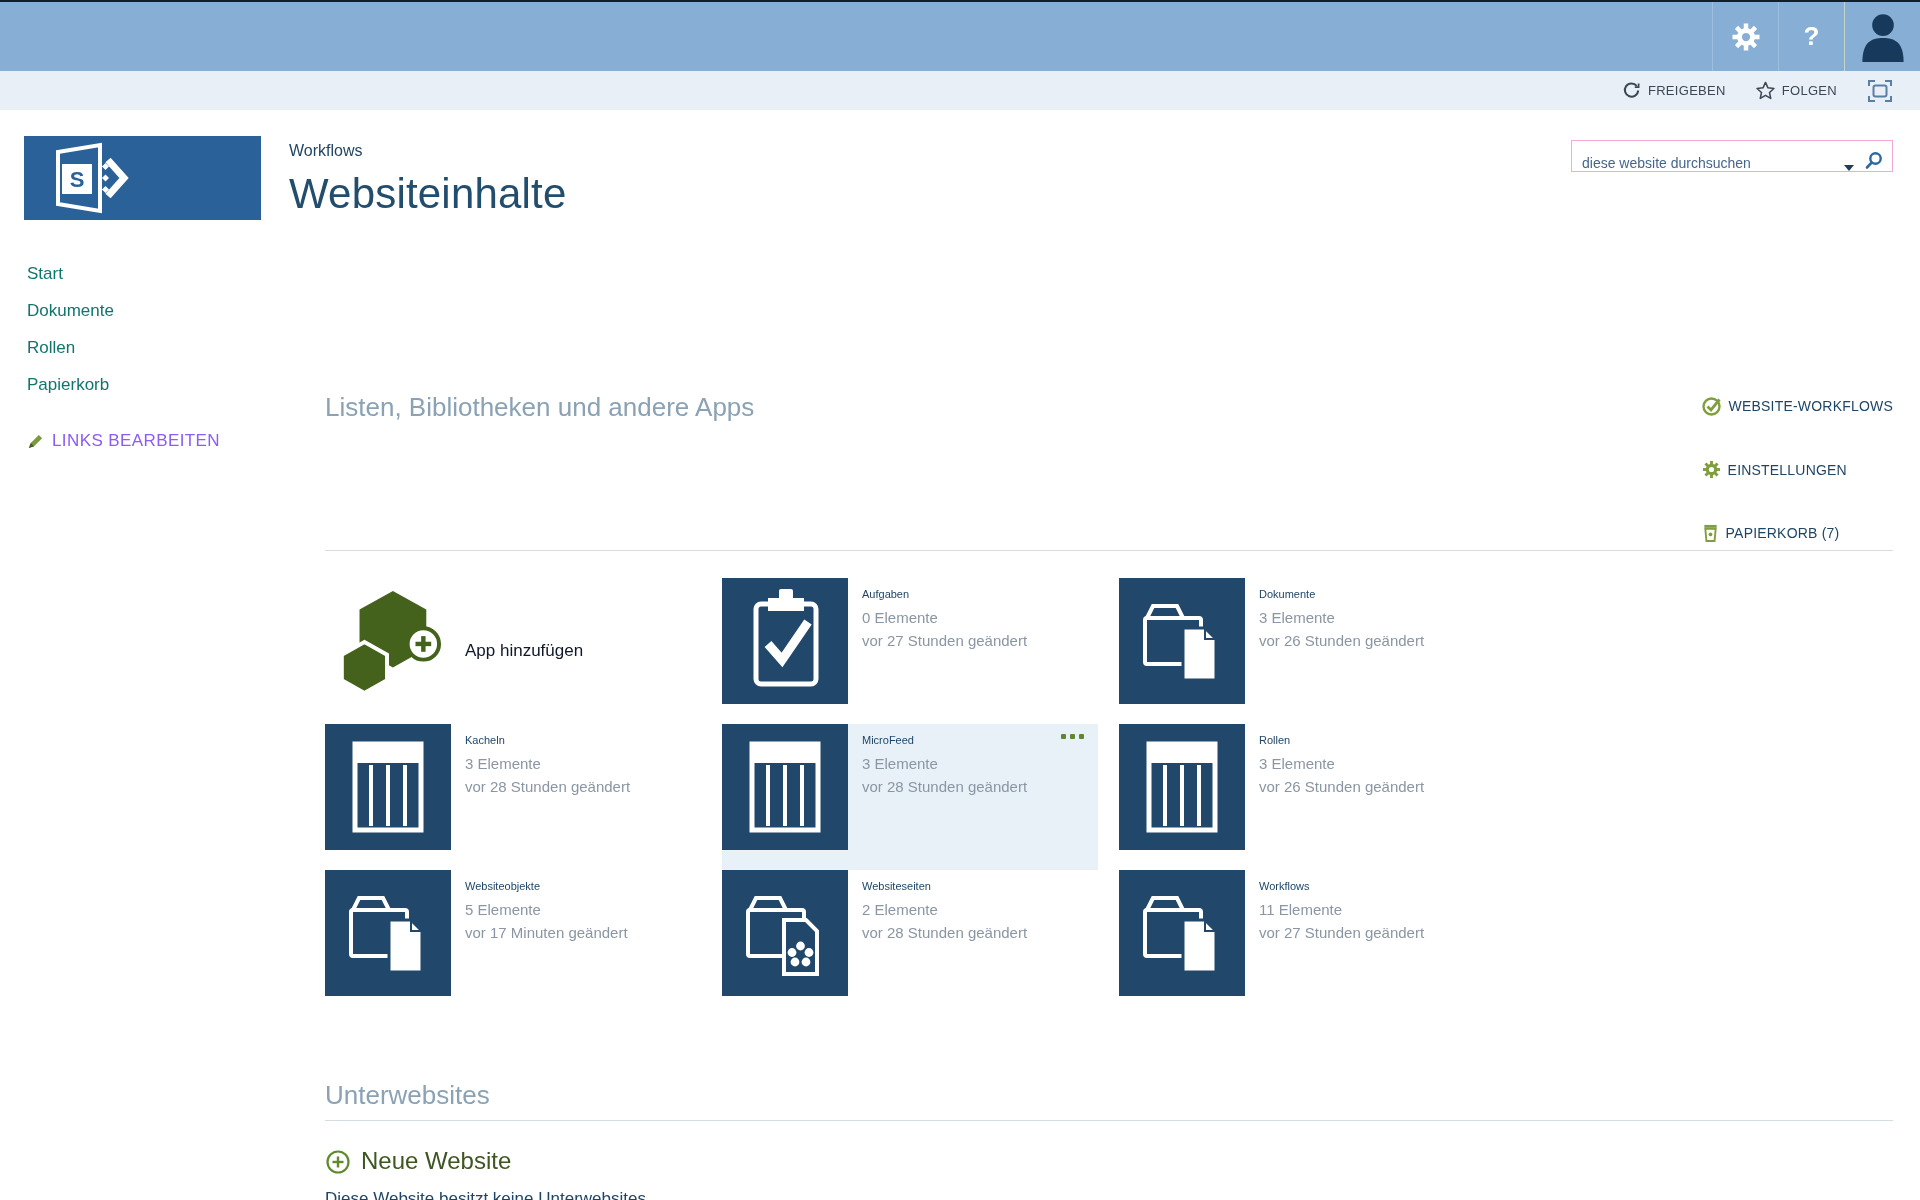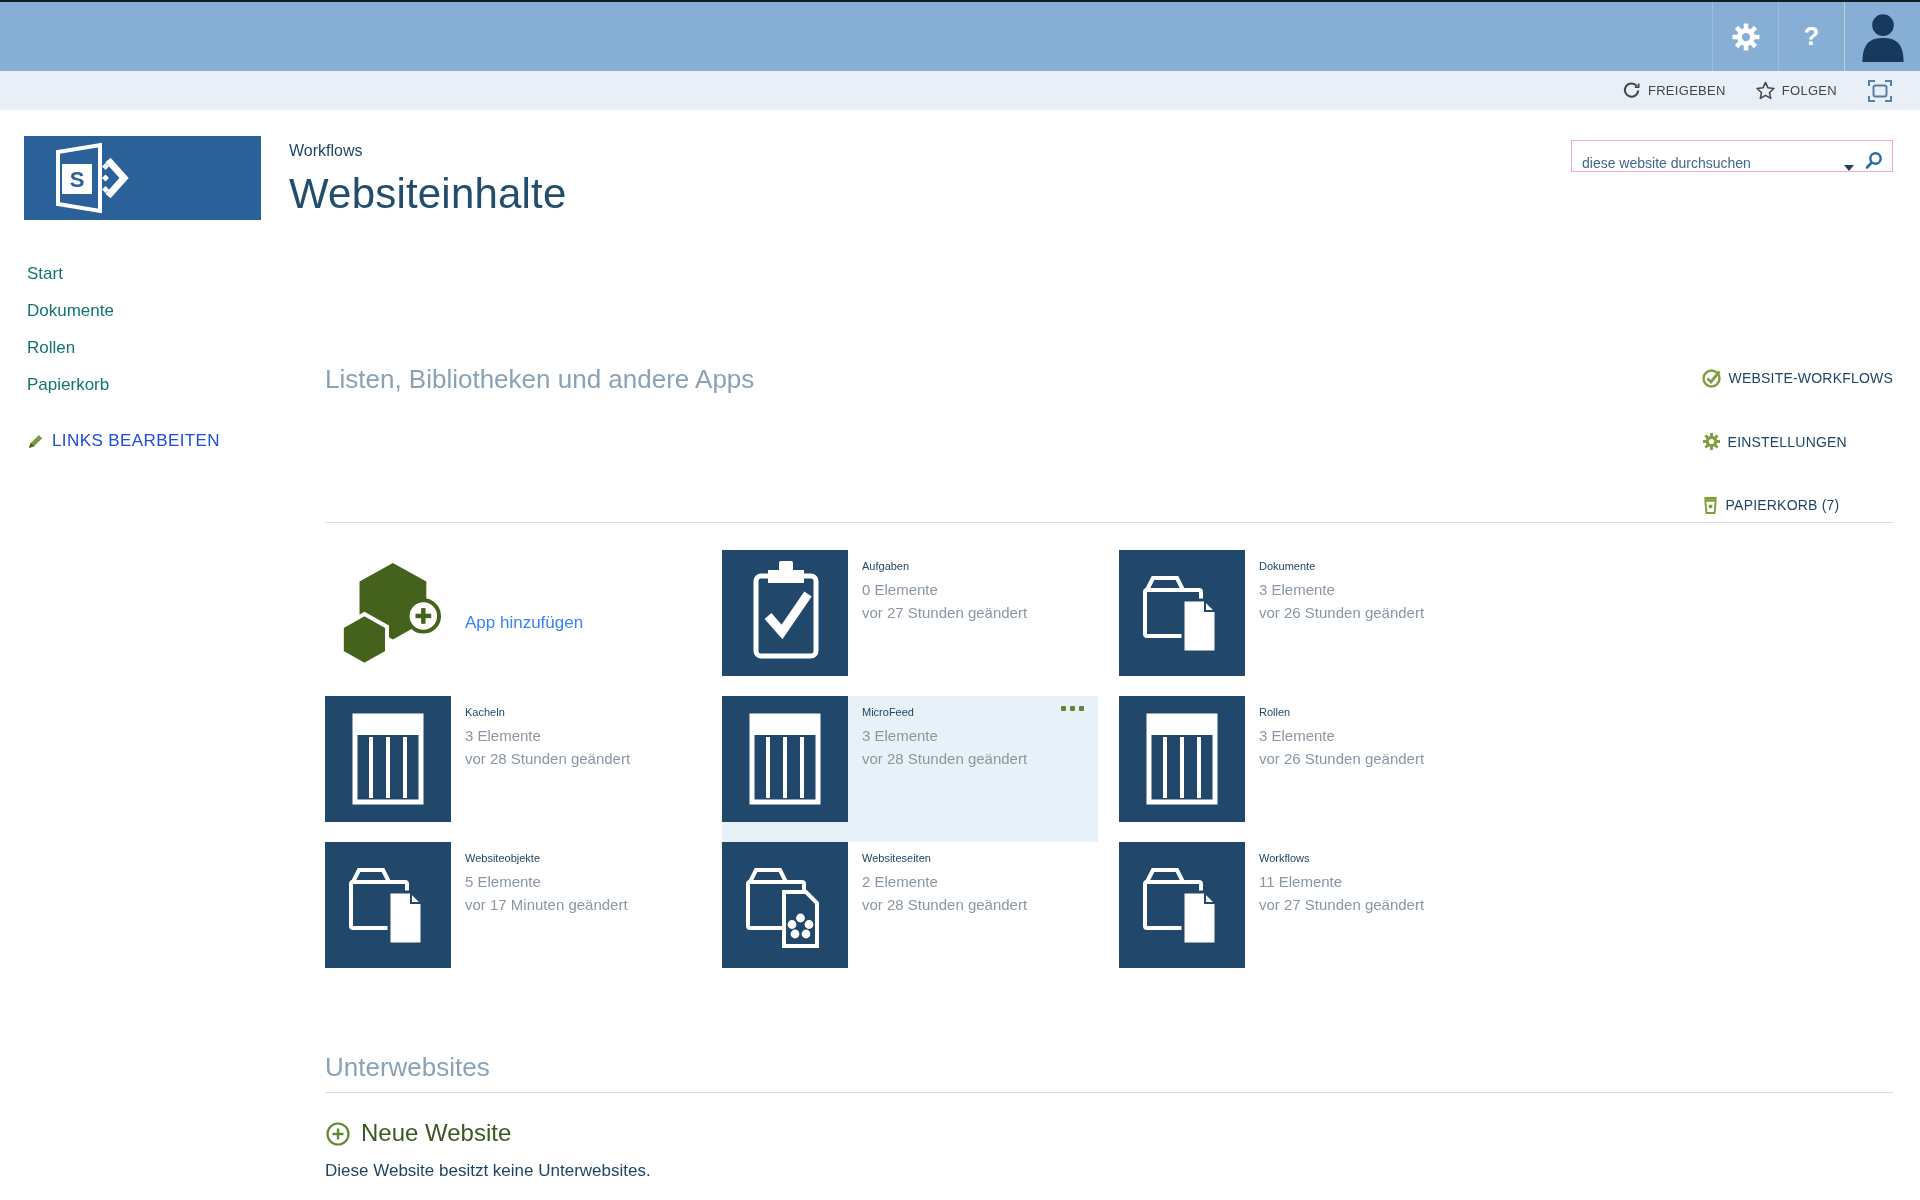--- a/index.html
+++ b/index.html
@@ -25,34 +25,34 @@
   .search input { flex:1; border:none; outline:none; font-size:14px; color:#44668c; font-family:"Liberation Sans",sans-serif; background:transparent; }
   .search input::placeholder { color:#44668c; opacity:1; }
   .caret { width:0; height:0; border-left:5px solid transparent; border-right:5px solid transparent; border-top:6px solid #1d3f5e; margin:0 10px 0 6px; cursor:pointer; }
   
   .sidebar { position:absolute; left:27px; top:155px; width:260px; }
   .sidebar li { list-style:none; font-size:17px; color:#0f766e; margin-bottom:19px; line-height:18px; cursor:pointer; }
   .edit-links { display:flex; align-items:center; gap:8px; margin-top:38px; font-size:13px; color:#667066; letter-spacing:.4px; cursor:pointer; }
   
   .main { position:absolute; left:325px; top:252px; right:27px; }
   .section-row { display:flex; align-items:baseline; justify-content:space-between; }
-  .section-title { font-size:26px; color:#8aa2b4; line-height:34px; font-weight:400; }
+  .section-title { font-size:26px; color:#8aa2b4; line-height:34px; font-weight:400;margin-top:28px; }
   .actions { display:flex; gap:44px;flex-direction:column; }
   .action { display:flex; align-items:center; gap:7px; font-size:14px; color:#1f4566; letter-spacing:.2px; cursor:pointer; white-space:nowrap; }
   hr.rule { border:none; border-top:1px solid #d4dce4; margin-top:8px; }
   .tiles { display:grid; grid-template-columns:397px 397px 397px; grid-auto-rows:146px; margin-top:27px; }
   .tile { position:relative; width:376px; display:flex; cursor:pointer; }
   .tile.highlight { background:#e9f1f8; }
   .tile-icon { width:126px; height:126px; flex:0 0 126px; background:#21486b; }
   .tile-icon.appadd { background:transparent; display:flex; align-items:center; justify-content:center; }
   .tile-text { padding:5px 0 0 14px; }
   .tile-title { font-size:11px; color:#1f4566; line-height:22px; }
   .tile-meta { font-size:15px; color:#8a96a3; line-height:21px; margin-top:2px; }
   .tile-meta:first-of-type { margin-top:3px; }
-  .app-label { font-size:17px; color:#3b82f6; align-self:center; padding-left:14px; }
+  .app-label { font-size:17px; color:#0f172a; align-self:center; padding-left:14px; }
   .ellipsis { position:absolute; top:6px; right:10px; display:flex; gap:4px; cursor:pointer; padding:4px; }
   .ellipsis i { width:5px; height:5px; background:#5f8537; border-radius:1px; display:block; }
   .section2 { margin-top:62px; }
   .newsite { display:flex; align-items:flex-end; gap:10px; margin-top:26px; cursor:pointer; }
   .newsite-label { font-size:24px; color:#3e5622; }
   .empty-text { margin-top:14px; font-size:17px; color:#1f4566; }
   svg { display:block; }
 </style>
 </head>
 <body>
@@ -134,21 +134,21 @@
       <circle cx="11.5" cy="7.5" r="5.2" stroke-width="2.4"></circle>
       <line x1="7.6" y1="11.6" x2="3" y2="16.5" stroke-width="2.6" stroke-linecap="round"></line>
     </svg>
   </div>
 
   <ul class="sidebar">
     <li>Start</li>
     <li>Dokumente</li>
     <li>Rollen</li>
     <li>Papierkorb</li>
-    <li class="edit-links" style="color:#1d4ed8;">
+    <li class="edit-links" style="color:#8b5cf6;">
       <svg width="17" height="17" viewBox="0 0 18 18">
         <path d="M2,16 L4,10.5 L12.5,2 L16,5.5 L7.5,14 Z" fill="#7a9a3c"></path>
         <path d="M2,16 L4,10.5 L7.5,14 Z" fill="#4a5f23"></path>
       </svg>
       <span>LINKS BEARBEITEN</span>
     </li>
   </ul>
 
   <div class="main">
     <div class="section-row">

